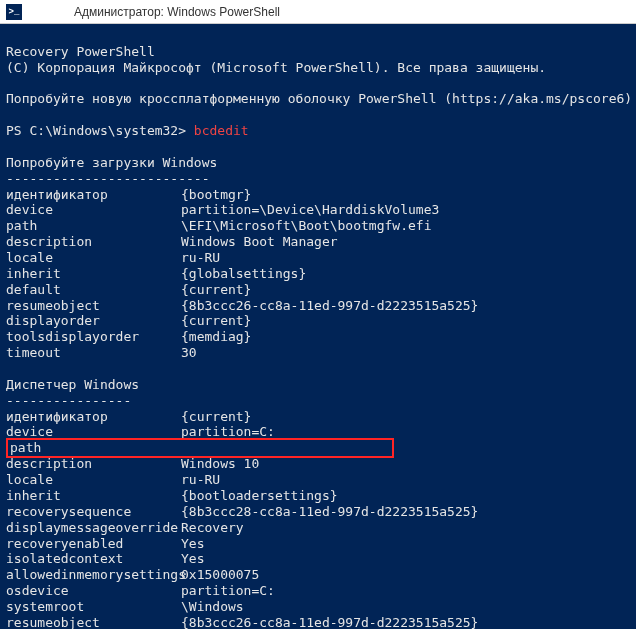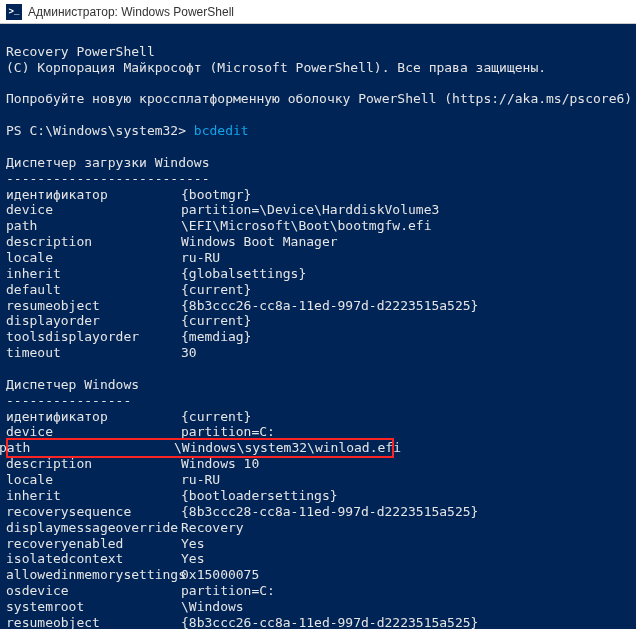--- a/index.html
+++ b/index.html
@@ -28,55 +28,56 @@
     align-items: center;
     justify-content: center;
     color: white;
     font-size: 9px;
     font-weight: bold;
   }
   .titlebar-text {
     color: #333;
     font-size: 12px;
     font-family: 'Segoe UI', Tahoma, sans-serif;
+    margin-left: 46px;
   }
   .terminal {
     padding: 4px 6px;
     color: #e5e5e5;
     line-height: 1.22;
     white-space: pre;
     font-family: Consolas, monospace;
   }
-  .yellow { color: #0ea5e9; }
+  .yellow { color: #ef4444; }
   .highlight-box {
     border: 2px solid #ff2424;
     display: inline-block;
     padding: 0 2px;
     margin: -2px 0;
   }
-  .row { display: flex; justify-content: center; }
+  .row { display: flex; }
   .col-key { width: 175px; flex-shrink: 0; }
   .col-val { flex: 1; }
 </style>
 </head>
 <body>
 
 <div class="titlebar">
   <div class="titlebar-icon">&gt;_</div>
   <div class="titlebar-text">Администратор: Windows PowerShell</div>
 </div>
 
 <div class="terminal">
 <span>Recovery PowerShell</span>
 <span>(C) Корпорация Майкрософт (Microsoft PowerShell). Все права защищены.</span>
 
 <span>Попробуйте новую кроссплатформенную оболочку PowerShell (https://aka.ms/pscore6)</span>
 
 <span>PS C:\Windows\system32&gt; </span><span class="yellow">bcdedit</span>
 
-<span>Диспетчер загрузки Windows</span>
+<span>Попробуйте загрузки Windows</span>
 <span>--------------------------</span>
 <div class="row"><span class="col-key">идентификатор</span><span class="col-val">{bootmgr}</span></div><div class="row"><span class="col-key">device</span><span class="col-val">partition=\Device\HarddiskVolume3</span></div><div class="row"><span class="col-key">path</span><span class="col-val">\EFI\Microsoft\Boot\bootmgfw.efi</span></div><div class="row"><span class="col-key">description</span><span class="col-val">Windows Boot Manager</span></div><div class="row"><span class="col-key">locale</span><span class="col-val">ru-RU</span></div><div class="row"><span class="col-key">inherit</span><span class="col-val">{globalsettings}</span></div><div class="row"><span class="col-key">default</span><span class="col-val">{current}</span></div><div class="row"><span class="col-key">resumeobject</span><span class="col-val">{8b3ccc26-cc8a-11ed-997d-d2223515a525}</span></div><div class="row"><span class="col-key">displayorder</span><span class="col-val">{current}</span></div><div class="row"><span class="col-key">toolsdisplayorder</span><span class="col-val">{memdiag}</span></div><div class="row"><span class="col-key">timeout</span><span class="col-val">30</span></div>
 <span>Диспетчер Windows</span>
 <span>----------------</span>
-<div class="row"><span class="col-key">идентификатор</span><span class="col-val">{current}</span></div><div class="row"><span class="col-key">device</span><span class="col-val">partition=C:</span></div><div class="highlight-box"><div class="row" style="width:380px"><span class="col-key">path</span><span class="col-val">\Windows\system32\winload.efi</span></div></div>
+<div class="row"><span class="col-key">идентификатор</span><span class="col-val">{current}</span></div><div class="row"><span class="col-key">device</span><span class="col-val">partition=C:</span></div><div class="highlight-box"><div class="row" style="width:380px"><span class="col-key">path</span></div></div>
 <div class="row"><span class="col-key">description</span><span class="col-val">Windows 10</span></div><div class="row"><span class="col-key">locale</span><span class="col-val">ru-RU</span></div><div class="row"><span class="col-key">inherit</span><span class="col-val">{bootloadersettings}</span></div><div class="row"><span class="col-key">recoverysequence</span><span class="col-val">{8b3ccc28-cc8a-11ed-997d-d2223515a525}</span></div><div class="row"><span class="col-key">displaymessageoverride</span><span class="col-val">Recovery</span></div><div class="row"><span class="col-key">recoveryenabled</span><span class="col-val">Yes</span></div><div class="row"><span class="col-key">isolatedcontext</span><span class="col-val">Yes</span></div><div class="row"><span class="col-key">allowedinmemorysettings</span><span class="col-val">0x15000075</span></div><div class="row"><span class="col-key">osdevice</span><span class="col-val">partition=C:</span></div><div class="row"><span class="col-key">systemroot</span><span class="col-val">\Windows</span></div><div class="row"><span class="col-key">resumeobject</span><span class="col-val">{8b3ccc26-cc8a-11ed-997d-d2223515a525}</span></div>
 </div>
 
 </body></html>

